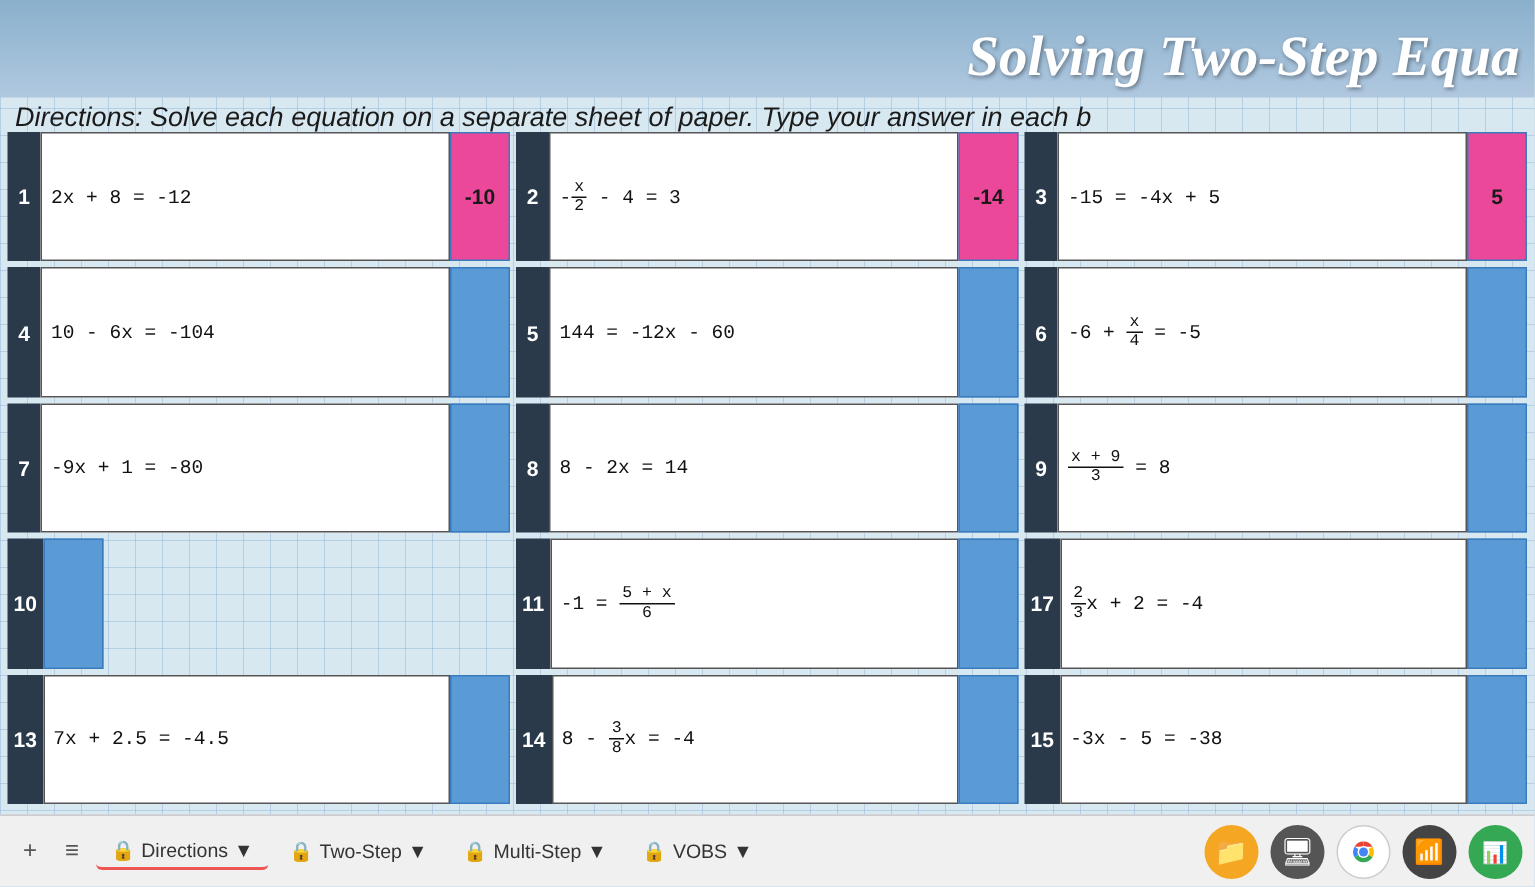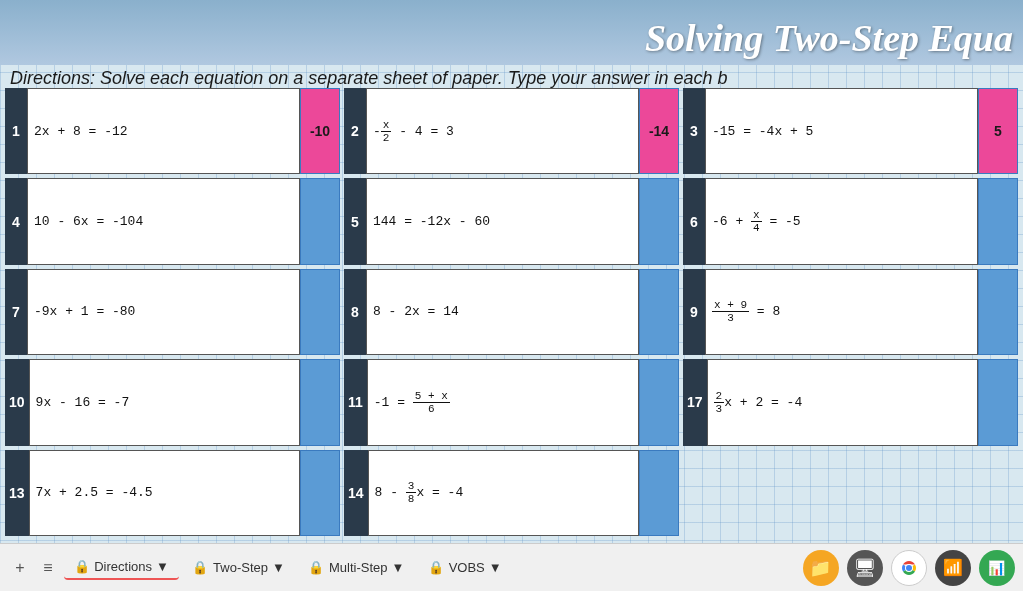--- a/index.html
+++ b/index.html
@@ -298,23 +298,20 @@
       <span class="equation"><span class="frac">
             <span class="num">x + 9</span>
             <span class="den">3</span>
           </span> = 8</span>
     </div>
     <div class="answer-box empty"></div>
   </div>
 
   <div class="problem">
     <div class="problem-num">10</div>
-    <div class="problem-eq">
-      <span class="equation">9x - 16 = -7</span>
-    </div>
     <div class="answer-box empty"></div>
   </div>
 
   <div class="problem">
     <div class="problem-num">11</div>
     <div class="problem-eq">
       <span class="equation">-1 = <span class="frac">
             <span class="num">5 + x</span>
             <span class="den">6</span>
           </span></span>
@@ -345,20 +342,27 @@
     <div class="problem-num">14</div>
     <div class="problem-eq">
       <span class="equation">8 - <span class="frac">
             <span class="num">3</span>
             <span class="den">8</span>
           </span>x = -4</span>
     </div>
     <div class="answer-box empty"></div>
   </div>
 
+  <div class="problem">
+    <div class="problem-num">15</div>
+    <div class="problem-eq">
+      <span class="equation">-3x - 5 = -38</span>
+    </div>
+    <div class="answer-box empty"></div>
+  </div>
 
 </div>
 
 <div class="taskbar">
   <div class="taskbar-icon">+</div>
   <div class="taskbar-icon">≡</div>
 
   <div class="taskbar-tab tab-directions">
     <span>🔒</span>
     <span>Directions</span>

